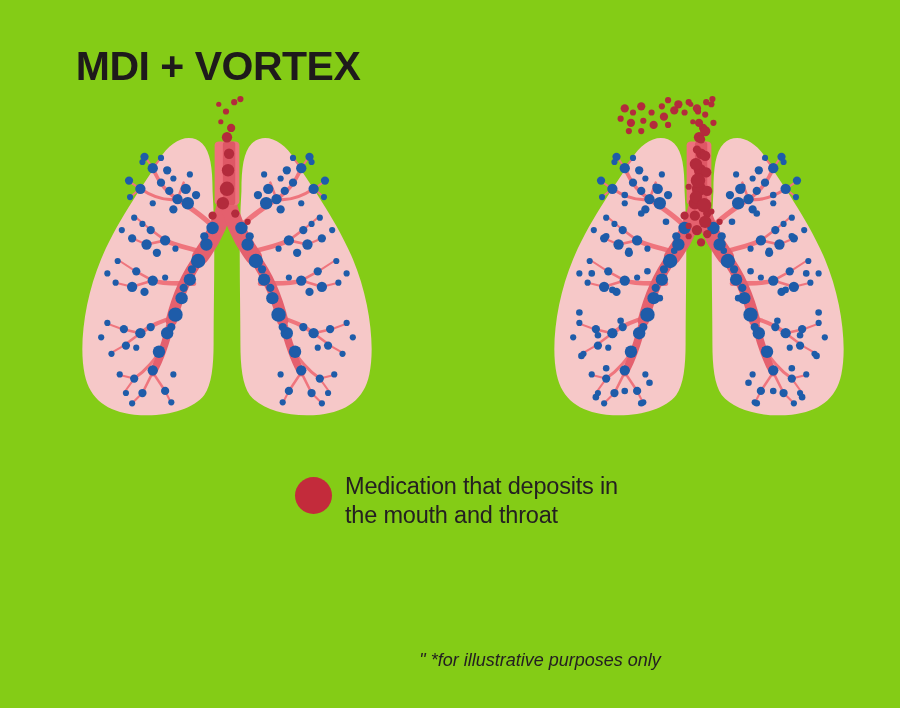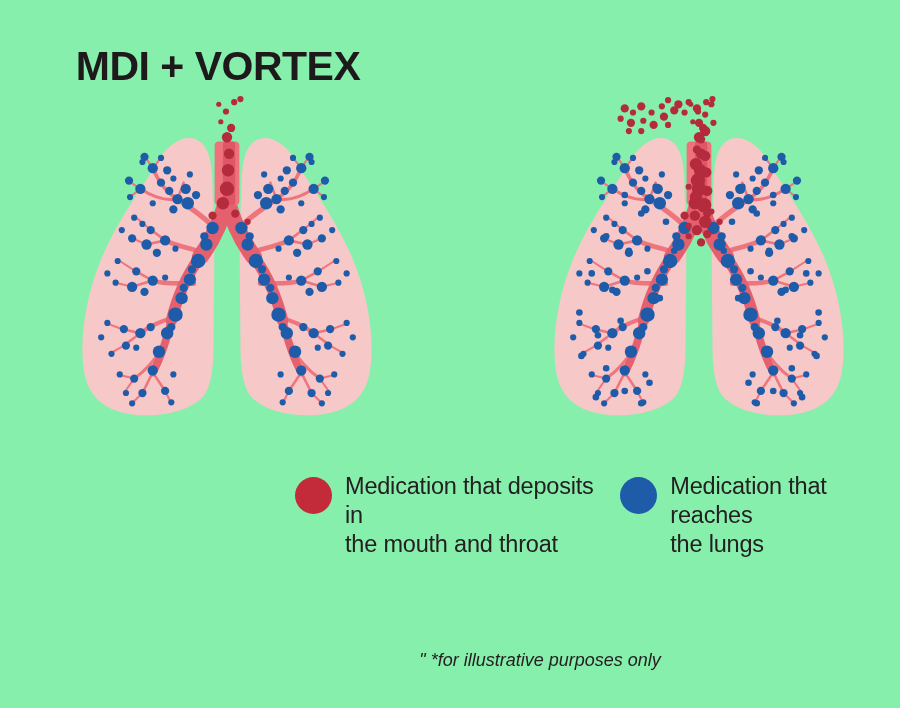--- a/index.html
+++ b/index.html
@@ -1,19 +1,19 @@
 <!DOCTYPE html>
 <html style="--lung: #F6C8C8; --airway: #E4606E; --airway-light: #ED727C; --airway-core: #DE5765; --branch: #EF757D; --red-dot: #B32B3C; --blue-dot: #1E5CA9; --legend-red: #C32B3B; --legend-blue: #1E5CA9; --title-text: #1E1A1B; --body-text: #242021;"><head>
 <meta charset="utf-8">
 <style>
   html,body{margin:0;padding:0;background:#fff;}
   .canvas{
     position:relative;
     width:900px;height:708px;
-    background:#86efac;
+    background:#84cc16;
     overflow:hidden;
     font-family:"Liberation Sans", sans-serif;
   }
   .panel-title{
     position:absolute;
     top:46px;
     margin:0;
     font-size:41px;
     font-weight:800;
     letter-spacing:-0.5px;
@@ -27,21 +27,21 @@
   .lung-svg.left{left:62px;}
   .lung-svg.right{left:534px;}
   .lobe{fill:var(--lung);}
   .airway{stroke:var(--airway);fill:none;stroke-linecap:round;}
   .branch{stroke:var(--branch);fill:none;stroke-linecap:round;}
   .trachea-tube{fill:var(--airway-light);}
   .trachea-core{fill:var(--airway-core);}
   .legend{
     position:absolute;
     left:295px;top:472px;
-    display:flex;flex-direction:row;gap:19px;
+    display:flex;flex-direction:column;gap:19px;
   }
   .legend-item{display:flex;align-items:flex-start;gap:13px;}
   .legend-dot{
     width:37px;height:37px;border-radius:50%;
     flex:0 0 auto;margin-top:5px;
   }
   .legend-dot--red{background:var(--legend-red);}
   .legend-dot--blue{background:var(--legend-blue);}
   .legend-label{
     font-size:23.5px;line-height:29px;
@@ -597,22 +597,17 @@
         <circle cx="172" cy="8" r="3" fill="#B32B3C"></circle>
       </g>
   </svg>
 
   <div class="legend">
     <div class="legend-item">
       <span class="legend-dot legend-dot--red"></span>
       <span class="legend-label">Medication that deposits in
 the mouth and throat</span>
     </div>
-    <div class="legend-item">
-      <span class="legend-dot legend-dot--blue"></span>
-      <span class="legend-label">Medication that reaches
-the lungs</span>
-    </div>
   </div>
 
   <div class="footnote">" *for illustrative purposes only</div>
 
 </div>
 
 </body></html>

